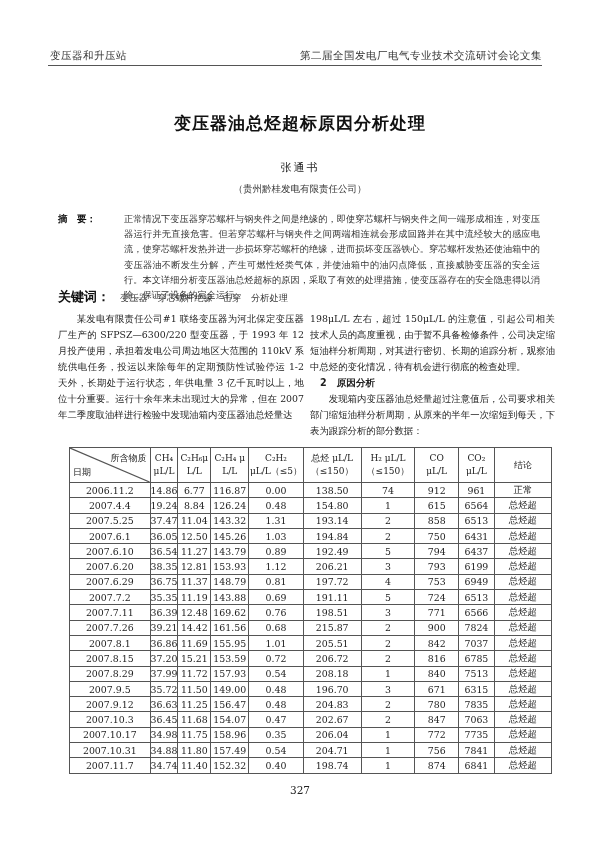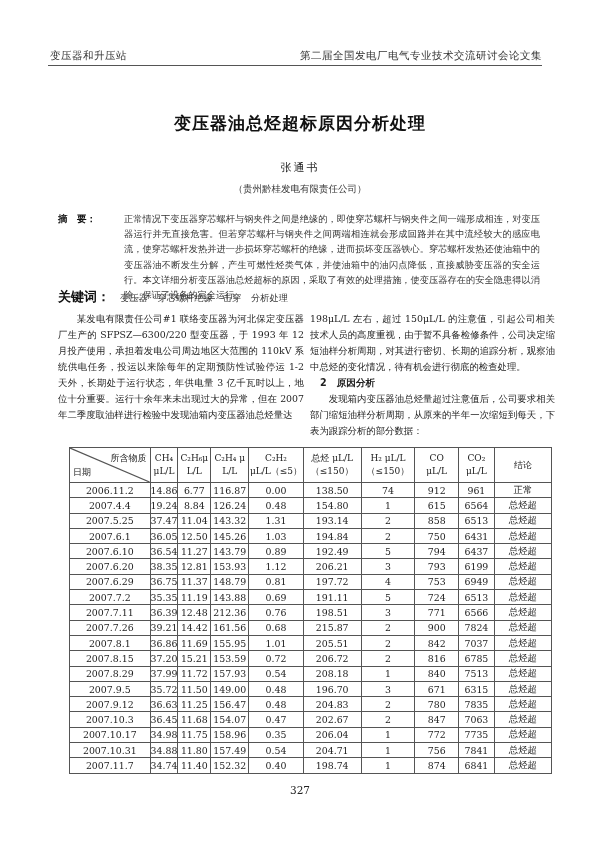--- a/index.html
+++ b/index.html
@@ -221,21 +221,21 @@
         <td>191.11</td>
         <td>5</td>
         <td>724</td>
         <td>6513</td>
         <td>总烃超</td>
       </tr>
       <tr>
         <td>2007.7.11</td>
         <td>36.39</td>
         <td>12.48</td>
-        <td>212.36</td>
+        <td>169.62</td>
         <td>0.76</td>
         <td>198.51</td>
         <td>3</td>
         <td>771</td>
         <td>6566</td>
         <td>总烃超</td>
       </tr>
       <tr>
         <td>2007.7.26</td>
         <td>39.21</td>

